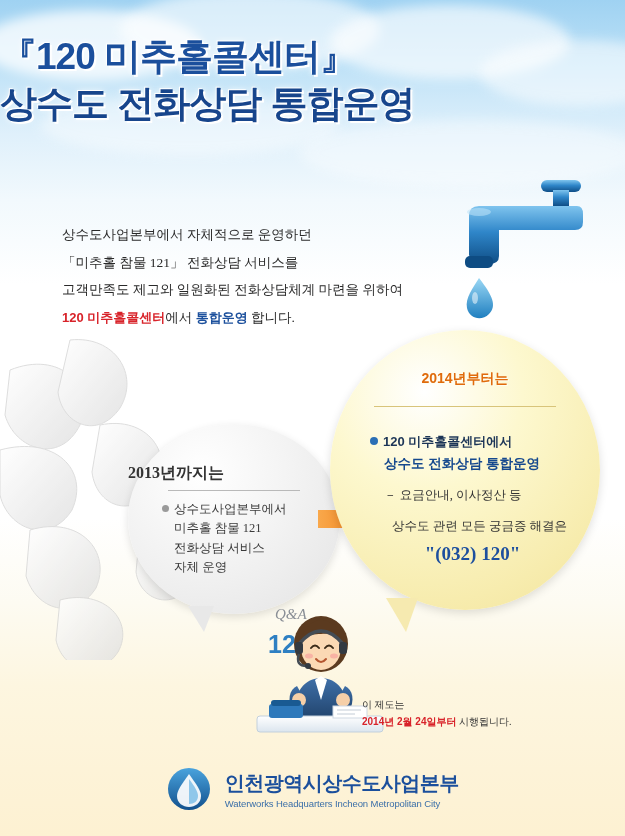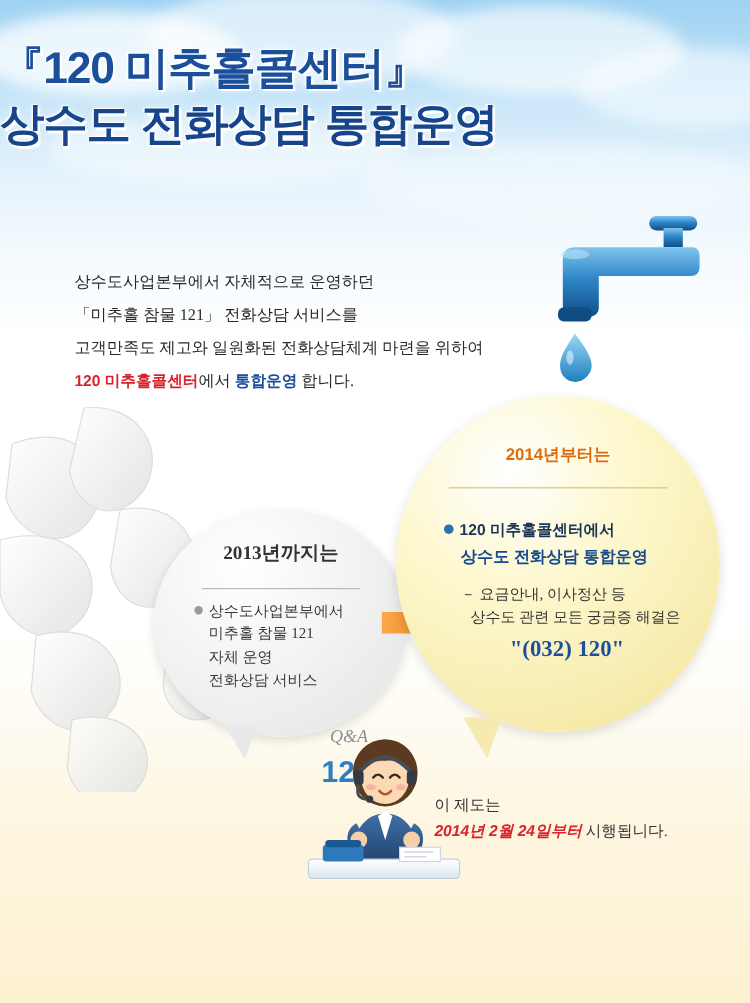--- a/index.html
+++ b/index.html
@@ -120,24 +120,24 @@
     position: absolute;
     left: 60px;
     bottom: -18px;
     width: 0; height: 0;
     border-left: 16px solid transparent;
     border-right: 10px solid transparent;
     border-top: 26px solid #e8e8e8;
   }
   .gray-title {
     position: absolute;
-    top: 27px;
+    top: 39px;
     left: 0;
     width: 212px;
-    text-align: center;
+    text-align: left;
     font-size: 16px;
     font-weight: bold;
     color: #333333;
     font-family: "Liberation Serif", serif;
   }
   .gray-rule {
     position: absolute;
     top: 66px;
     left: 40px;
     width: 132px;
@@ -223,21 +223,21 @@
     display: inline-block;
     width: 8px; height: 8px;
     border-radius: 50%;
     background: #2b6fb5;
     margin-right: 5px;
     vertical-align: 1px;
   }
   .yb-line1 { font-weight: bold; color:#1c3557; font-family:"Liberation Sans", sans-serif; font-size:13px;}
   .yb-line2 { display:block; padding-left: 14px; font-weight:bold; color:#16498e; font-family:"Liberation Sans", sans-serif; font-size:13.5px; margin-top:2px;}
   .yb-line3 { display:block; padding-left: 14px; margin-top:12px; font-size:12.5px; color:#333;}
-  .yb-line4 { display:block; padding-left: 22px; font-size:12.5px; color:#333;}
+  .yb-line4 { display:block; padding-left: 22px; font-size:12.5px; color:#333;margin-top:12px;}
   .yb-phone {
     display:block;
     text-align:center;
     margin-top:5px;
     font-size:19px;
     font-weight:bold;
     color:#1d4f9e;
     font-family:"Liberation Serif", serif;
   }
 
@@ -265,32 +265,31 @@
     font-size: 25px;
     font-weight: bold;
     color: #2e7fc2;
     font-family: "Liberation Sans", sans-serif;
   }
 
   
   .bottom-note {
     position: absolute;
     left: 362px;
-    top: 660px;
+    top: 696px;
     width: 250px;
-    font-size: 13px;
+    font-size: 10px;
     line-height: 1.7;
     color: #333;
     font-family: "Liberation Serif", serif;
   }
   .bottom-note .red {
     color: #d8232a;
     font-weight: bold;
     font-family: "Liberation Sans", sans-serif;
-    font-style: italic;
   }
 
   
   .footer {
     position: absolute;
     left: 0;
     bottom: 24px;
     width: 625px;
     text-align: center;
   }
@@ -389,22 +388,22 @@
     </div>
   </div>
 
   <div class="bubble-gray">
     <div class="tail"></div>
     <div class="gray-title">2013년까지는</div>
     <div class="gray-rule"></div>
     <div class="gray-body">
       <span class="dot"></span><span>상수도사업본부에서</span>
       <span class="ind">미추홀 참물 121</span>
+      <span class="ind">전화상담 서비스</span>
       <span class="ind">자체 운영</span>
-      <span class="ind">전화상담 서비스</span>
     </div>
   </div>
 
   <svg class="arrow" viewBox="0 0 60 42">
     <defs>
       <linearGradient id="ag" x1="0" y1="0" x2="1" y2="0">
         <stop offset="0%" stop-color="#f9a84b"></stop>
         <stop offset="100%" stop-color="#f07a12"></stop>
       </linearGradient>
     </defs>
@@ -476,14 +475,33 @@
     <rect x="78" y="106" width="34" height="12" fill="#ffffff" stroke="#cfd8e2"></rect>
     <line x1="82" y1="110" x2="106" y2="110" stroke="#c3ccd6"></line>
     <line x1="82" y1="114" x2="100" y2="114" stroke="#c3ccd6"></line>
   </svg>
 
   <div class="bottom-note">
     <span>이 제도는</span><br>
     <span class="red">2014년 2월 24일부터</span><span> 시행됩니다.</span>
   </div>
 
+  <div class="footer">
+    <div class="footer-inner">
+      <svg class="footer-logo" viewBox="0 0 46 46">
+        <defs>
+          <linearGradient id="lg" x1="0" y1="0" x2="0" y2="1">
+            <stop offset="0%" stop-color="#4aa3dd"></stop>
+            <stop offset="100%" stop-color="#11508d"></stop>
+          </linearGradient>
+        </defs>
+        <circle cx="23" cy="23" r="21" fill="url(#lg)"></circle>
+        <path d="M23,8 C31,19 35,25 35,30 C35,37 29,41 23,41 C17,41 11,37 11,30 C11,25 15,19 23,8 Z" fill="#ffffff" opacity=".92"></path>
+        <path d="M23,13 C29,21 32,26 32,30 C32,35 28,38 23,38 Z" fill="#8fc7ea"></path>
+      </svg>
+      <div class="footer-text">
+        <div class="footer-kr">인천광역시상수도사업본부</div>
+        <div class="footer-en">Waterworks Headquarters Incheon Metropolitan City</div>
+      </div>
+    </div>
+  </div>
 
 </div>
 
 </body></html>

